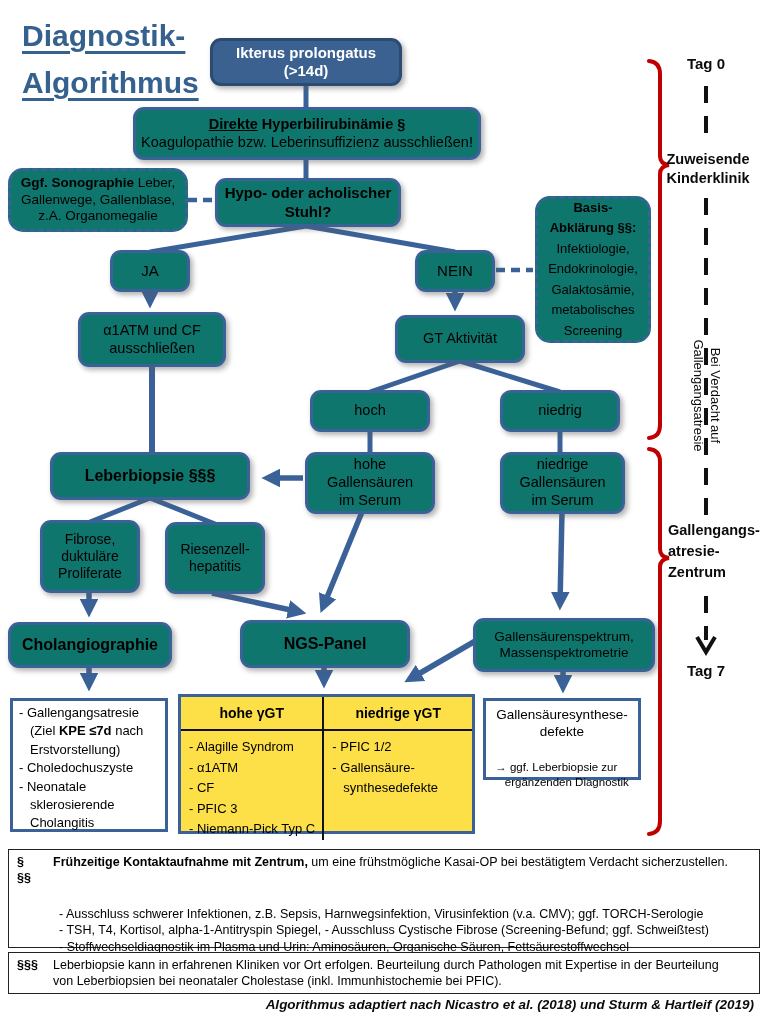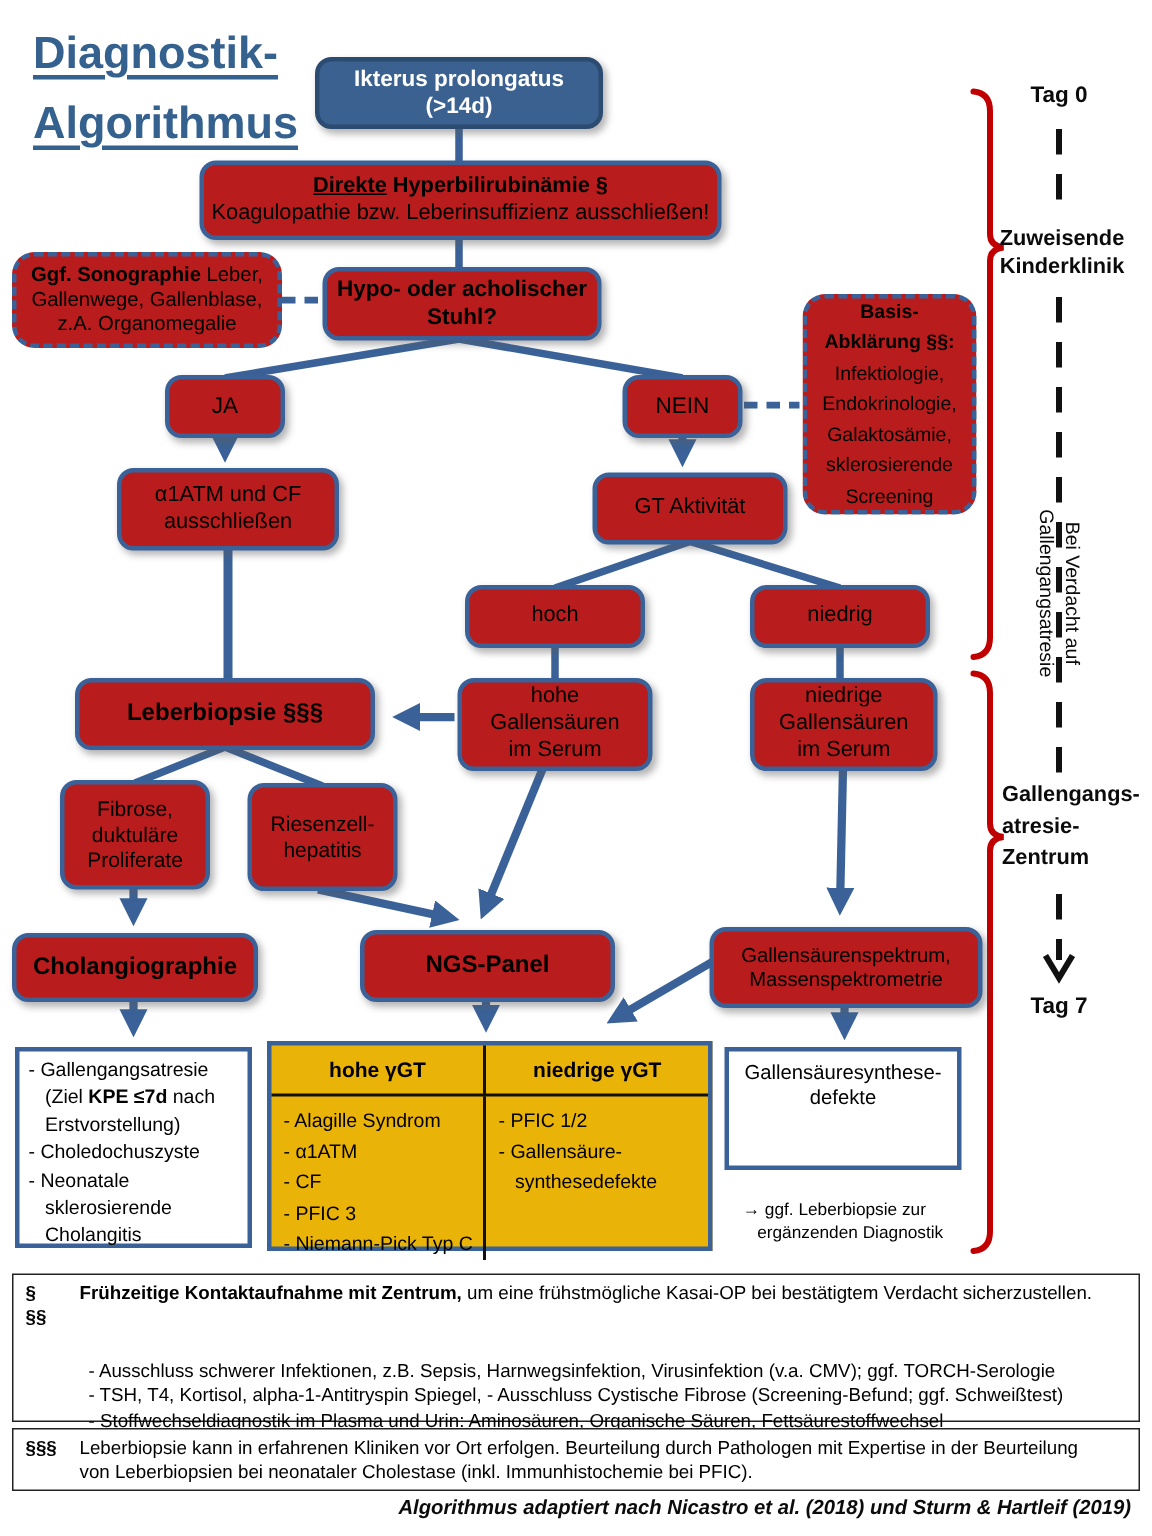--- a/index.html
+++ b/index.html
@@ -5,21 +5,21 @@
   html,body{margin:0;padding:0;}
   body{
     width:768px;height:1024px;position:relative;overflow:hidden;
     background:#ffffff;color:#000;
     font-family:"Liberation Sans", sans-serif;
     -webkit-font-smoothing:antialiased;
   }
   .pre{white-space:pre-line;}
   
   .nd{
-    position:absolute;background:#b91c1c;border:3.5px solid #3A6298;border-radius:11px;
+    position:absolute;background:#0f766e;border:3.5px solid #3A6298;border-radius:11px;
     display:flex;flex-direction:column;align-items:center;justify-content:center;
     text-align:center;line-height:1.22;font-size:14.5px;color:#000;
     box-shadow:2.5px 3px 5px rgba(90,90,90,.45);
     z-index:2;box-sizing:border-box;padding:2px 4px;
   }
   .nd.dark{background:#3A618F;border-color:#2C4B70;color:#fff;font-weight:bold;font-size:15px;}
   .nd.dashed{border-style:dashed;border-width:3px;border-radius:15px;box-shadow:none;}
   .nd.bold{font-weight:bold;}
   .title{
     position:absolute;left:22px;top:12px;z-index:3;
@@ -39,34 +39,34 @@
   
   .outList{
     position:absolute;left:10px;top:698px;width:158px;height:134px;z-index:2;
     border:3.5px solid #3A6298;background:#fff;box-sizing:border-box;
     font-size:13px;line-height:18.4px;padding:3px 5px 0 6px;
   }
   .hang{padding-left:11px;text-indent:-11px;}
   
   .ygt{
     position:absolute;left:178px;top:694px;width:297px;height:140px;z-index:2;
-    border:3.5px solid #3A6298;background:#eab308;box-sizing:border-box;
+    border:3.5px solid #3A6298;background:#fde047;box-sizing:border-box;
     display:grid;grid-template-columns:1fr 1.03fr;grid-template-rows:34px 1fr;
   }
   .ygt .hd{
     font-weight:bold;font-size:14px;display:flex;align-items:center;justify-content:center;
     border-bottom:2.5px solid #111;box-sizing:border-box;
   }
   .ygt .c1{border-right:2px solid #111;}
   .ygt .bd{font-size:13px;line-height:20.5px;padding:6px 4px 0 8px;box-sizing:border-box;}
   
   .syn{
     position:absolute;left:483px;top:698px;width:158px;height:82px;z-index:2;
     border:3px solid #3A6298;background:#fff;box-sizing:border-box;
-    display:flex;flex-direction:column;align-items:center;padding-top:5px;gap:40px;
+    display:flex;flex-direction:column;align-items:center;padding-top:5px;
   }
   .syn .t{font-size:13.5px;line-height:17px;text-align:center;}
   .syn .n{font-size:11.5px;line-height:14.5px;text-align:left;margin-top:20px;}
   
   .fnbox{
     position:absolute;left:8px;z-index:2;border:1.5px solid #222;background:#fff;
     box-sizing:border-box;font-size:12.5px;line-height:16.4px;padding:4px 8px 2px 8px;width:752px;
   }
   .fnrow{display:flex;}
   .fnrow .sym{width:36px;flex:none;font-weight:bold;}
@@ -149,21 +149,21 @@
 <div class="nd bold pre" style="left:215px;top:178px;width:186px;height:49px;font-size:15px;">Hypo- oder acholischer
 Stuhl?</div>
 
 <div class="nd dashed" style="left:535px;top:196px;width:116px;height:147px;font-size:13px;line-height:20.5px;">
   <div class="pre" style="font-weight:bold;">Basis-
 Abklärung §§:</div>
   <div>
       <div>Infektiologie,</div>
       <div>Endokrinologie,</div>
       <div>Galaktosämie,</div>
-      <div>sklerosierende</div>
+      <div>metabolisches</div>
       <div>Screening</div>
     </div>
 </div>
 
 <div class="nd" style="left:110px;top:250px;width:80px;height:42px;font-size:15px;">JA</div>
 <div class="nd" style="left:415px;top:250px;width:80px;height:42px;font-size:15px;">NEIN</div>
 
 <div class="nd pre" style="left:78px;top:312px;width:148px;height:55px;">α1ATM und CF
 ausschließen</div>
 <div class="nd" style="left:395px;top:315px;width:130px;height:48px;">GT Aktivität</div>

